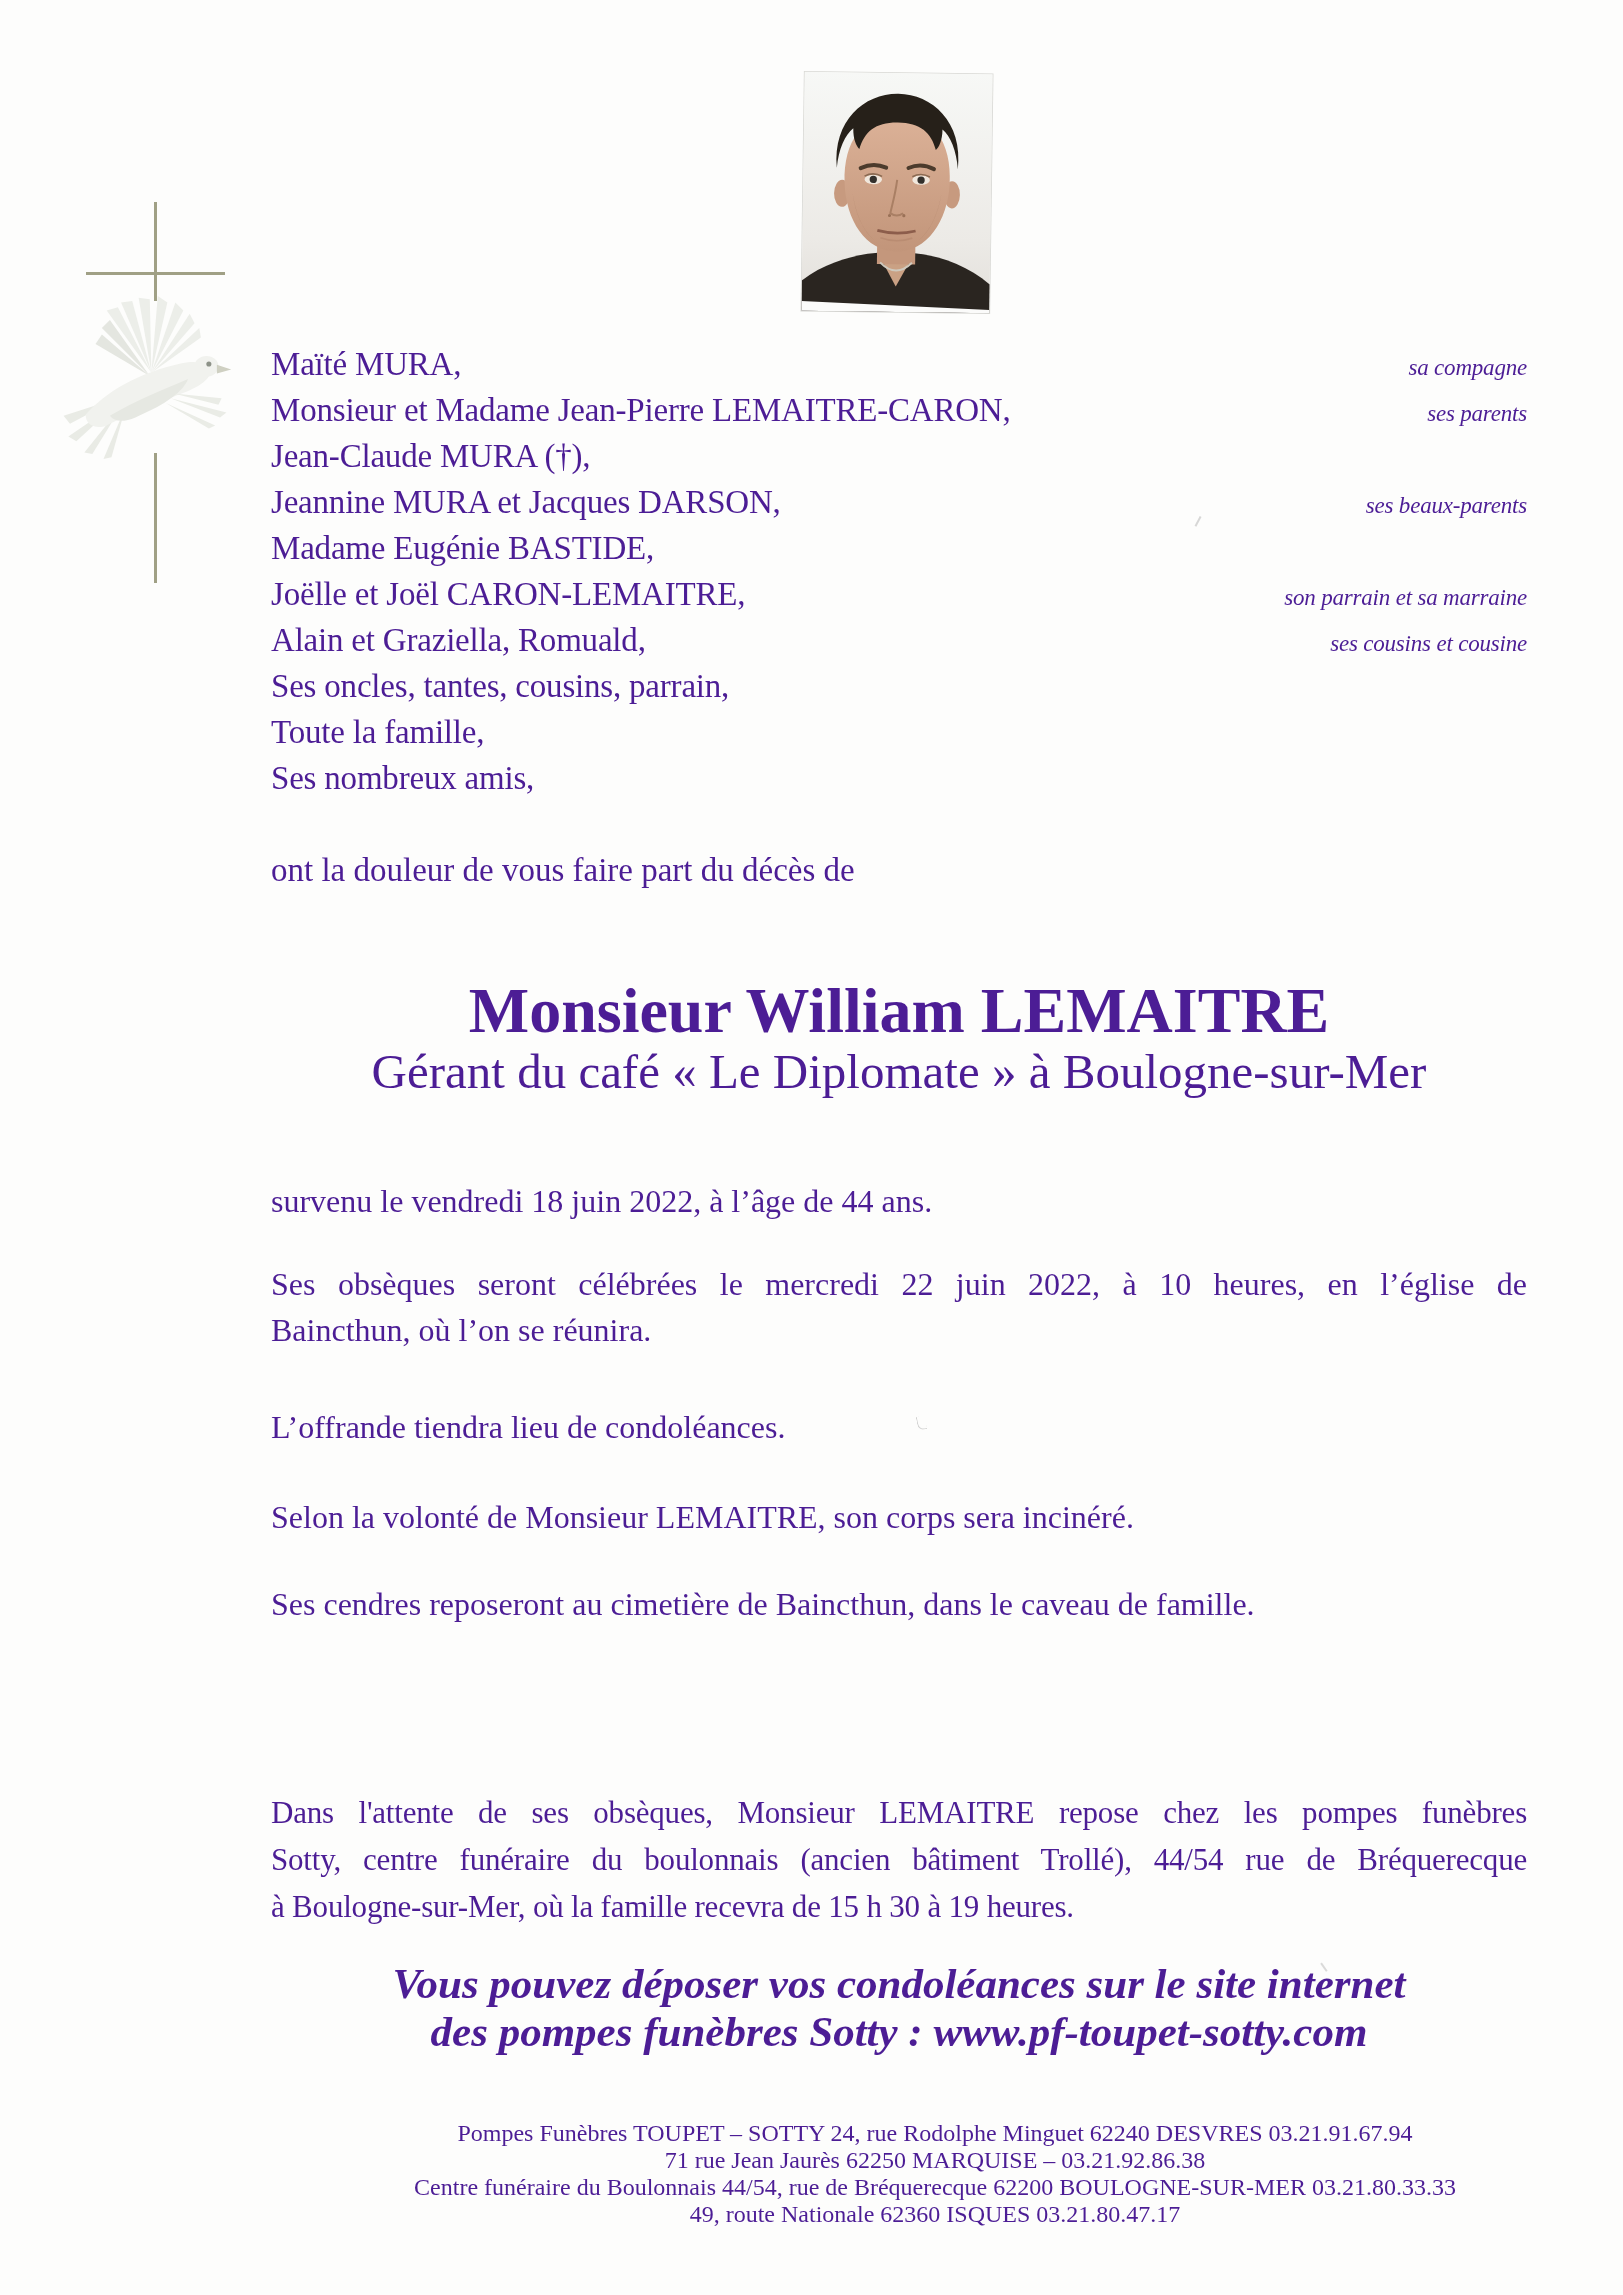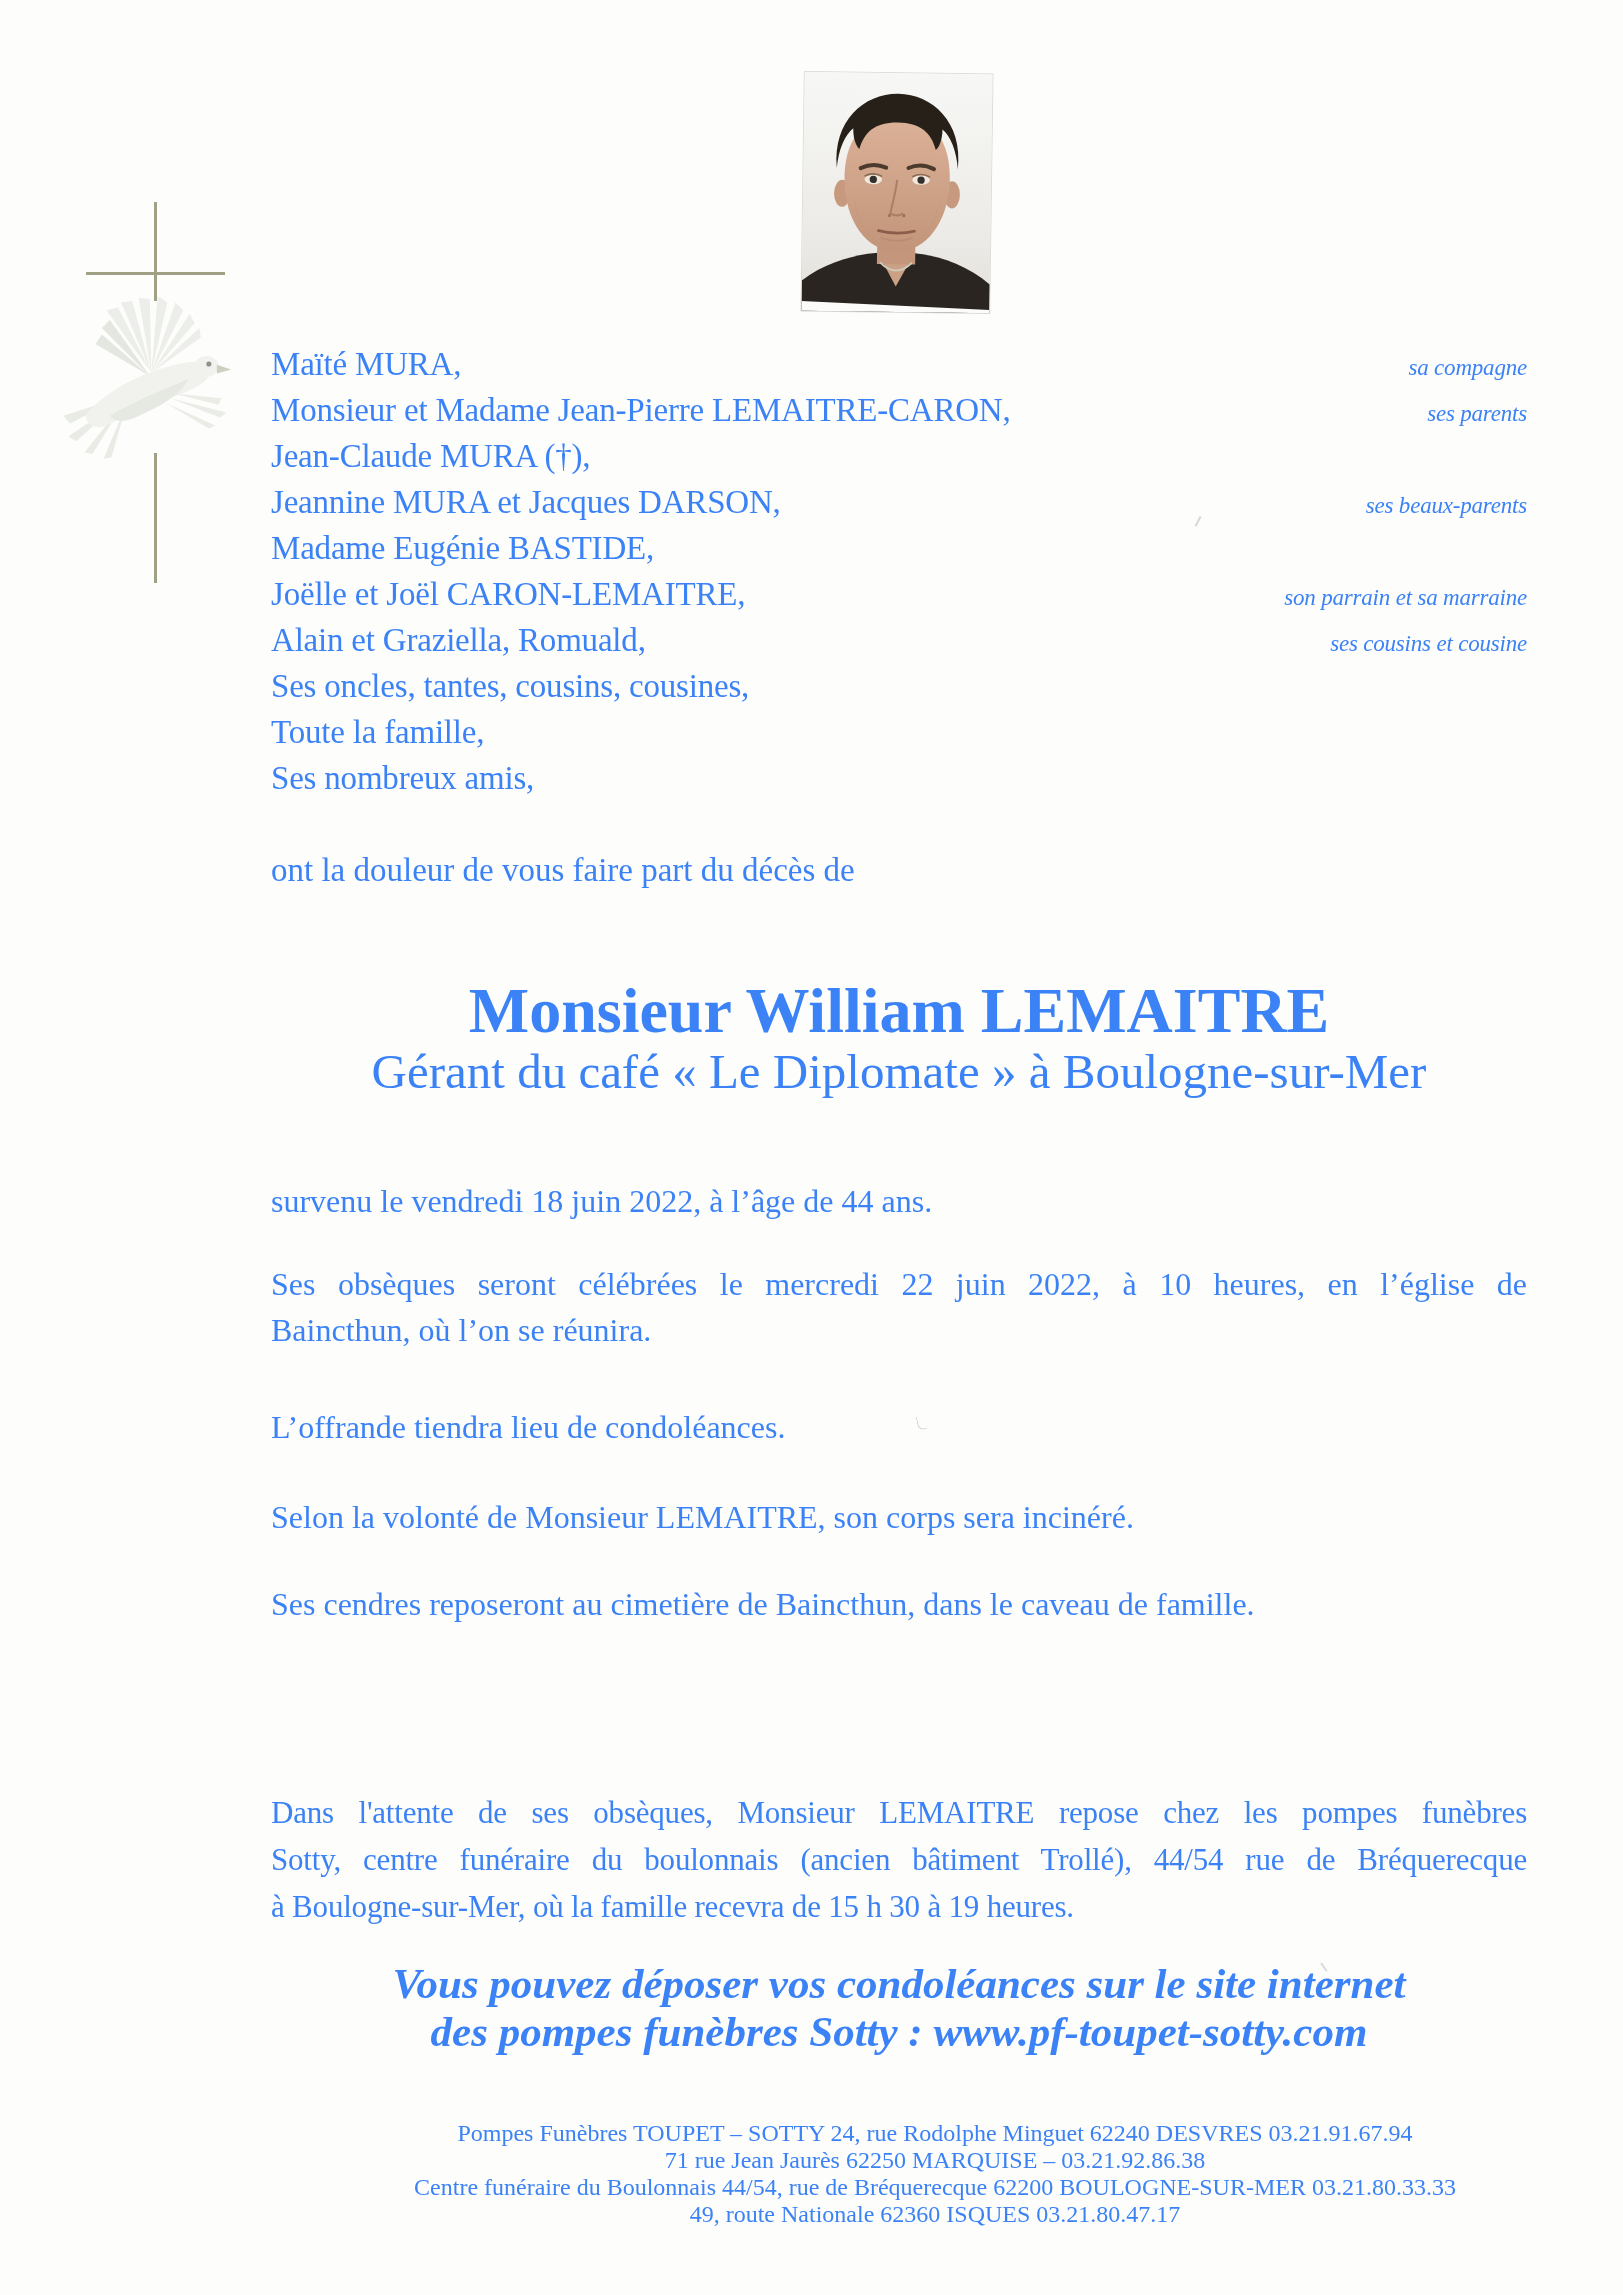--- a/index.html
+++ b/index.html
@@ -2,21 +2,21 @@
 <html style="font-size:12.8px"><head>
 <meta charset="utf-8">
 <style>
   html,body{margin:0;padding:0;background:#e8e8e8;}
   .page{
     position:relative;
     width:1624px;height:2295px;
     margin:0 auto;
     background:#fdfdfc;
     font-family:"Liberation Serif", serif;
-    color:#3b82f6;
+    color:#4c1d95;
     overflow:hidden;
   }
   
   .cross-v1,.cross-v2,.cross-h{position:absolute;background:#a0a085;}
   .cross-v1{left:154px;top:202px;width:3.2px;height:99px;}
   .cross-v2{left:154px;top:453px;width:3.2px;height:130px;}
   .cross-h{left:86px;top:272px;width:139px;height:3.2px;}
   .dove{position:absolute;left:62px;top:296px;width:174px;height:163px;}
   .photo{
     position:absolute;left:803px;top:73px;width:188px;height:239px;
@@ -191,21 +191,21 @@
       </div>
     <div class="frow">
         <span>Joëlle et Joël CARON-LEMAITRE,</span>
         <span class="frel">son parrain et sa marraine</span>
       </div>
     <div class="frow">
         <span>Alain et Graziella, Romuald,</span>
         <span class="frel">ses cousins et cousine</span>
       </div>
     <div class="frow">
-        <span>Ses oncles, tantes, cousins, cousines,</span>
+        <span>Ses oncles, tantes, cousins, parrain,</span>
         <span class="frel"></span>
       </div>
     <div class="frow">
         <span>Toute la famille,</span>
         <span class="frel"></span>
       </div>
     <div class="frow">
         <span>Ses nombreux amis,</span>
         <span class="frel"></span>
       </div>

